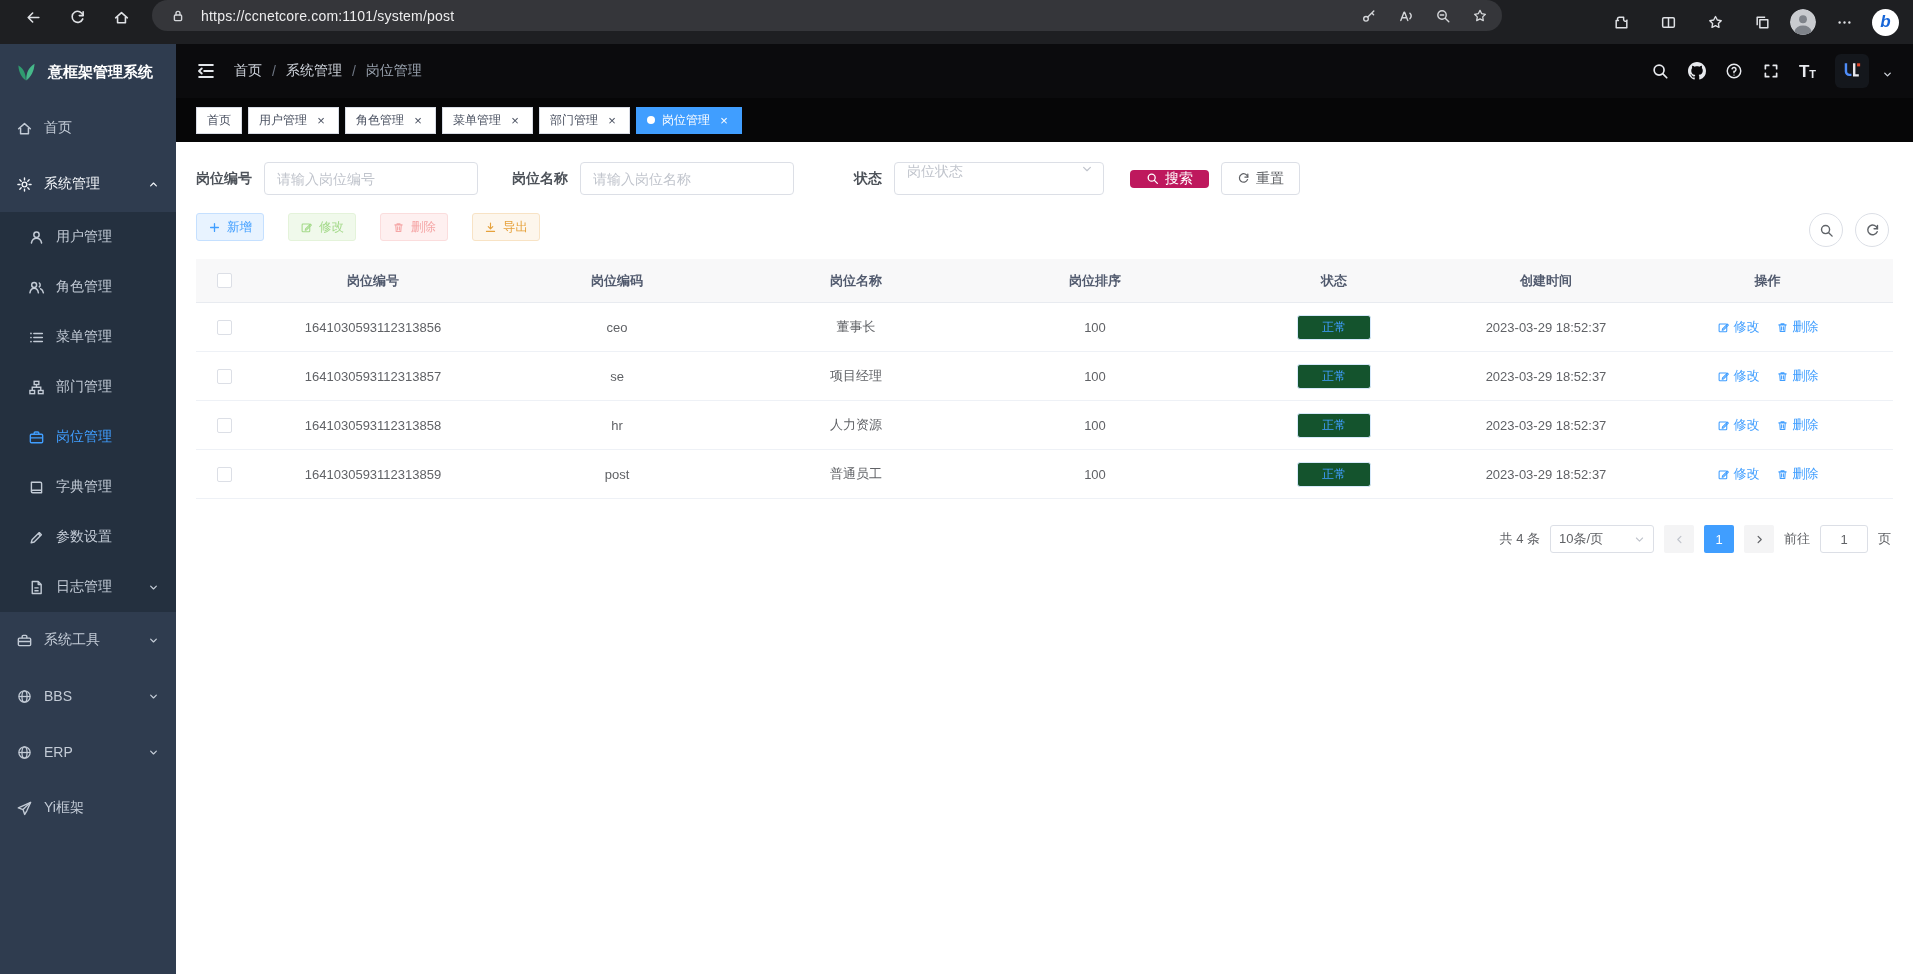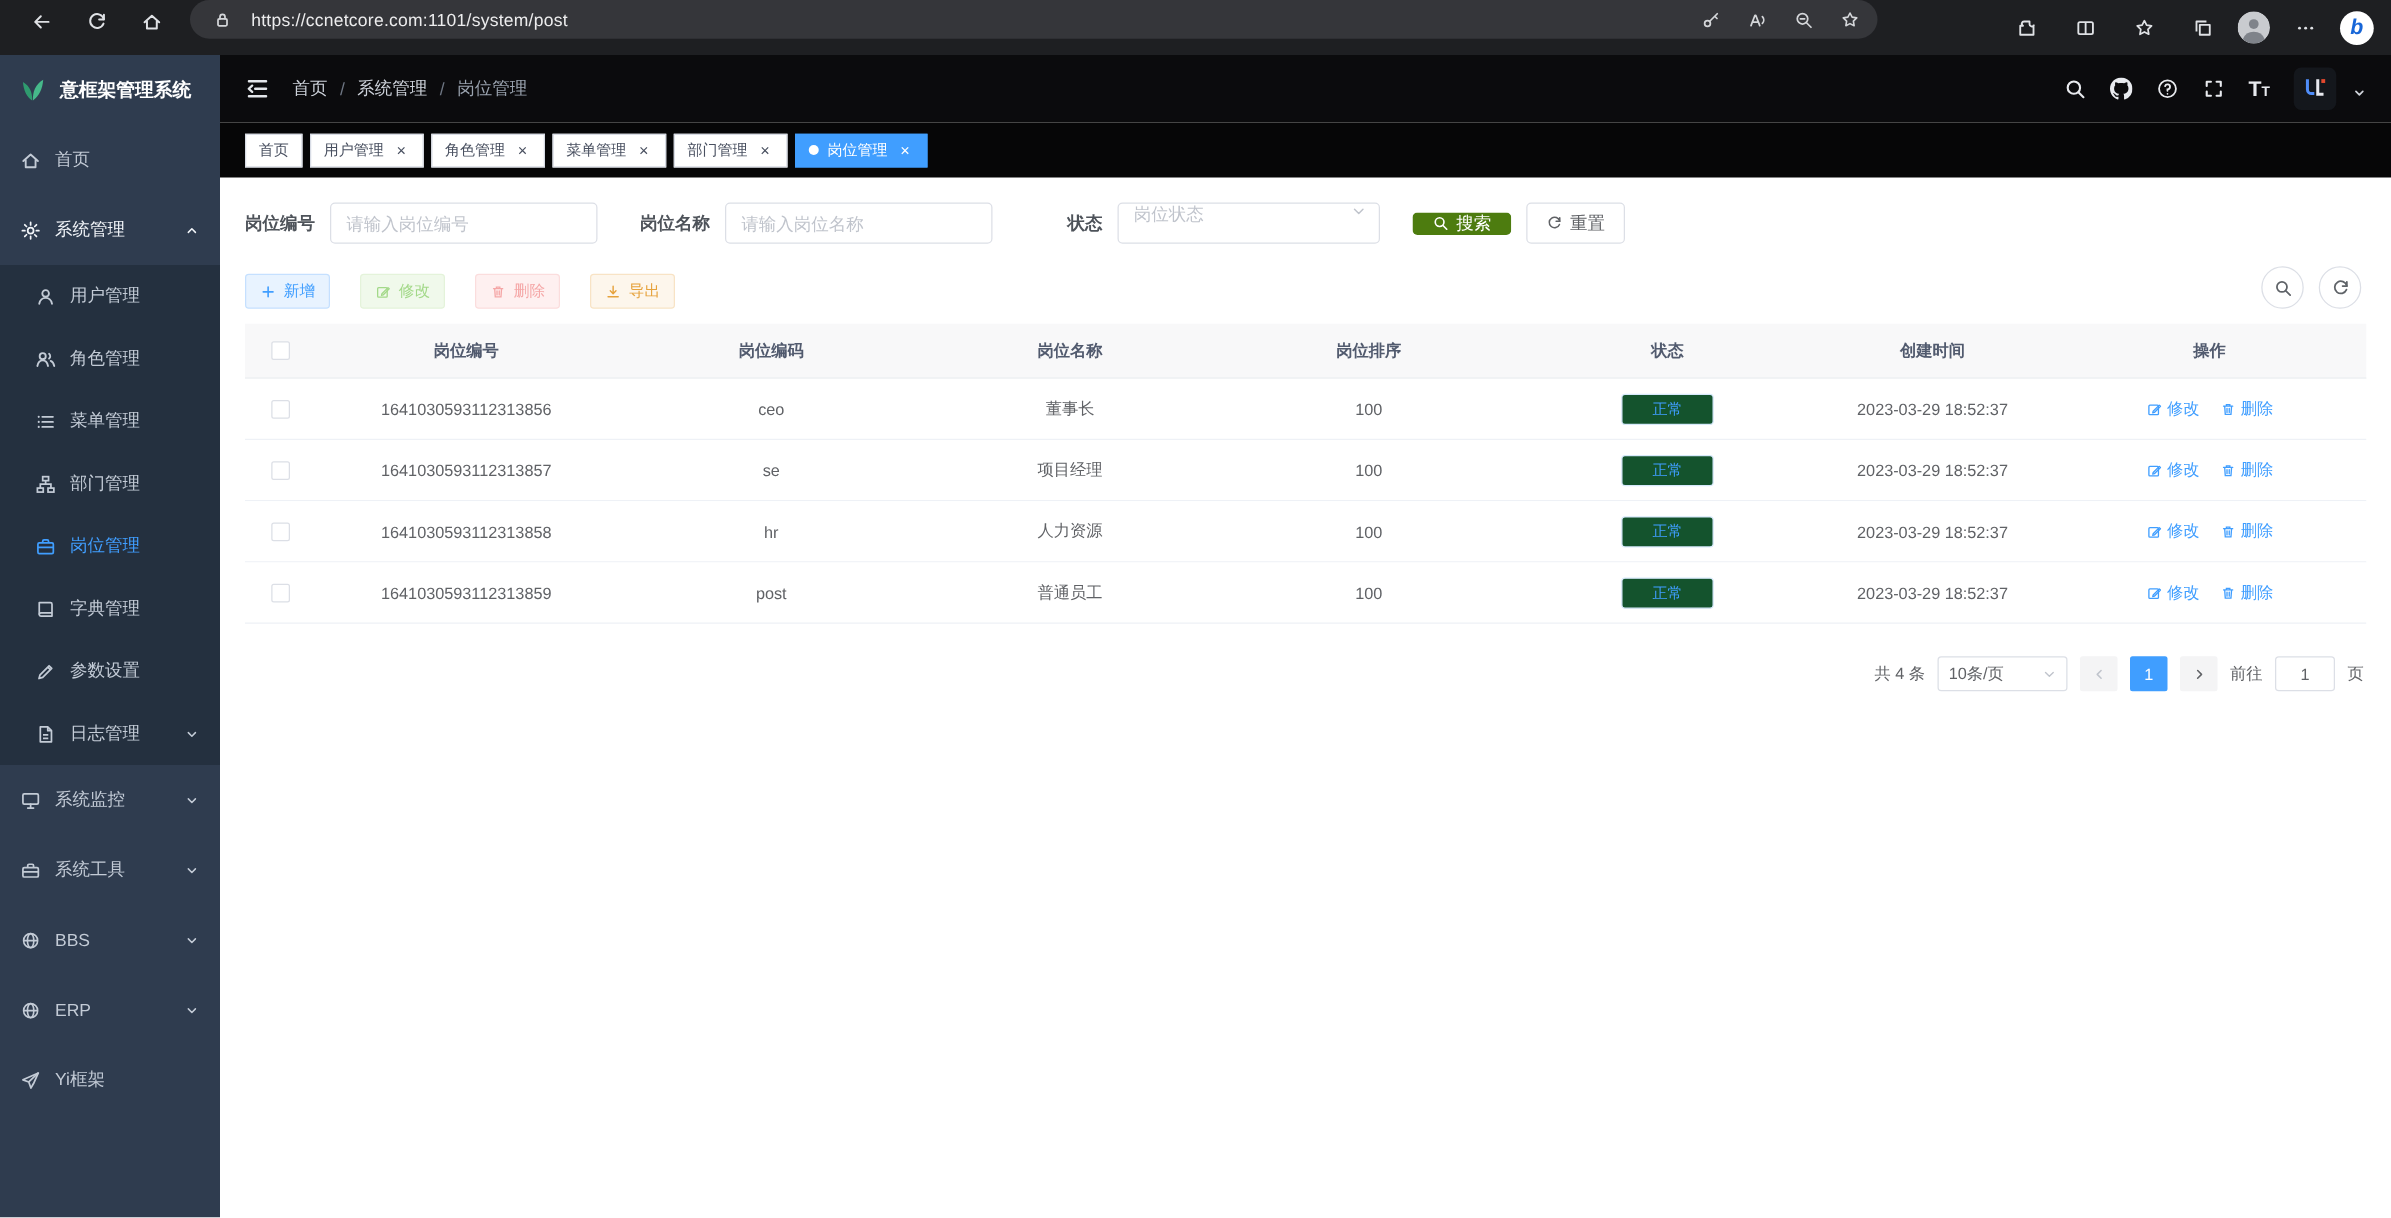--- a/index.html
+++ b/index.html
@@ -69,24 +69,24 @@
   .content{flex:1;padding:20px 20px 0;overflow:hidden}
   .frow{display:flex;align-items:center;margin-bottom:18px}
   .flabel{font-size:14px;font-weight:bold;color:#4e535a;margin-right:12px;white-space:nowrap}
   .g2{margin-left:34px}.g3{margin-left:60px}
   .finput{width:214px;height:33px;border:1px solid #dcdfe6;border-radius:4px;padding:0 12px;font-size:14px;color:#606266;outline:none}
   .finput::placeholder{color:#c0c4cc}
   .fselect{width:210px;height:33px;border:1px solid #dcdfe6;border-radius:4px;display:flex;align-items:flex-start;justify-content:space-between;padding:0 10px 0 12px;color:#c0c4cc;font-size:14px;cursor:pointer;background:#fff}
   .fselect svg{width:12px;height:12px;color:#c0c4cc}
   .btn{display:inline-flex;align-items:center;gap:6px;border-radius:4px;cursor:pointer;border:1px solid transparent;font-size:14px;background:#fff}
   .btn svg{width:13px;height:13px}
-  .btn-search{height:18px;padding:0 15px;background:#4d7c0f;color:#fff;margin-left:26px}
+  .btn-search{height:18px;padding:0 15px;background:#be185d;color:#fff;margin-left:26px}
   .btn-reset{height:33px;padding:0 15px;border-color:#dcdfe6;color:#606266;margin-left:12px}
 
-  .trow{display:flex;align-items:flex-end;margin-bottom:12px}
+  .trow{display:flex;align-items:flex-start;margin-bottom:12px}
   .btn-mini{height:28px;padding:0 11px;font-size:12.5px;border-radius:3px}
   .btn-add{background:#e8f3ff;border-color:#c5e0ff;color:#409eff}
   .btn-edit{background:#f0f9eb;border-color:#e4f3da;color:#a3d989;margin-left:24px}
   .btn-del{background:#fef0f0;border-color:#fbdddd;color:#f5a6a6;margin-left:24px}
   .btn-exp{background:#fdf6ec;border-color:#f8e3c5;color:#e6a23c;margin-left:24px}
   .rtools{margin-left:auto;display:flex;gap:12px;padding-right:4px}
   .cbtn{width:34px;height:34px;border-radius:50%;border:1px solid #dcdfe6;background:#fff;display:flex;align-items:center;justify-content:center;color:#5f6368;cursor:pointer}
   .cbtn svg{width:15px;height:15px}
 
   .tbl{width:100%;font-size:13px;color:#606266}
@@ -323,34 +323,20 @@
               </span>
             <span>日志管理</span>
             <span class="chev">
                 <svg viewBox="0 0 16 16" fill="none" stroke="currentColor" stroke-width="1.5" stroke-linecap="round" stroke-linejoin="round">
                   <path d="M4.5 6.3 8 9.8l3.5-3.5"></path>
                 </svg>
               </span>
           </div>
         </div>
 
-        <div class="mi top">
-          <span class="micon">
-              <svg viewBox="0 0 16 16" fill="none" stroke="currentColor" stroke-width="1.3" stroke-linecap="round">
-                <rect x="2.2" y="3" width="11.6" height="7.6" rx="1"></rect>
-                <path d="M5.8 13.6h4.4M8 10.6v3"></path>
-              </svg>
-            </span>
-          <span>系统监控</span>
-          <span class="chev">
-              <svg viewBox="0 0 16 16" fill="none" stroke="currentColor" stroke-width="1.5" stroke-linecap="round" stroke-linejoin="round">
-                <path d="M4.5 6.3 8 9.8l3.5-3.5"></path>
-              </svg>
-            </span>
-        </div>
         <div class="mi top">
           <span class="micon">
               <svg viewBox="0 0 16 16" fill="none" stroke="currentColor" stroke-width="1.3">
                 <rect x="2.2" y="5.8" width="11.6" height="7" rx="1"></rect>
                 <path d="M5.8 5.8V4.2a1 1 0 0 1 1-1h2.4a1 1 0 0 1 1 1v1.6M2.2 9h11.6"></path>
               </svg>
             </span>
           <span>系统工具</span>
           <span class="chev">
               <svg viewBox="0 0 16 16" fill="none" stroke="currentColor" stroke-width="1.5" stroke-linecap="round" stroke-linejoin="round">

